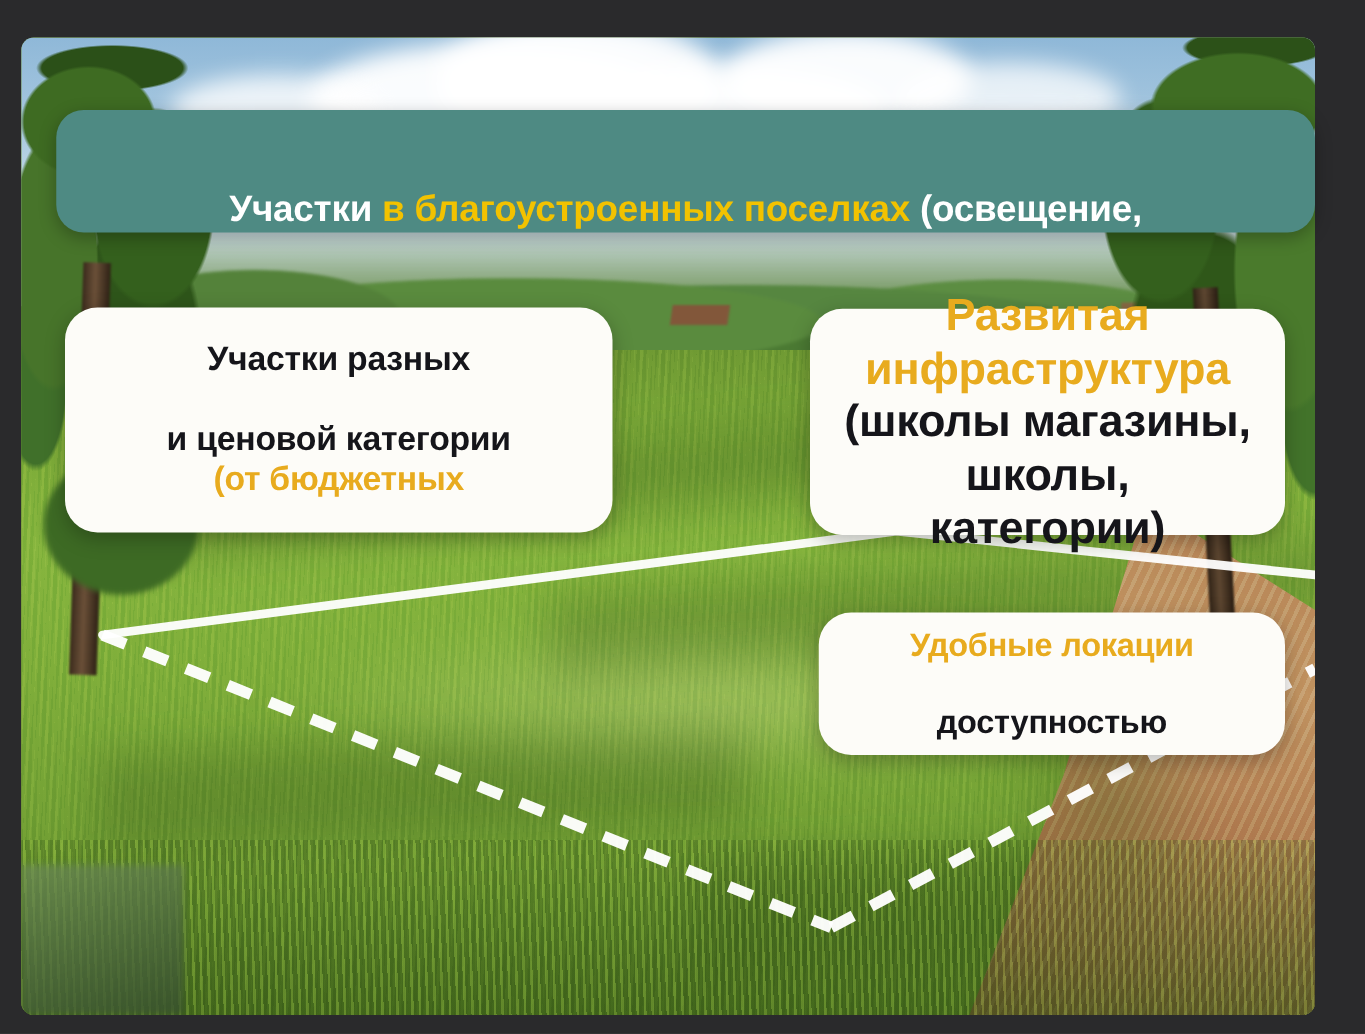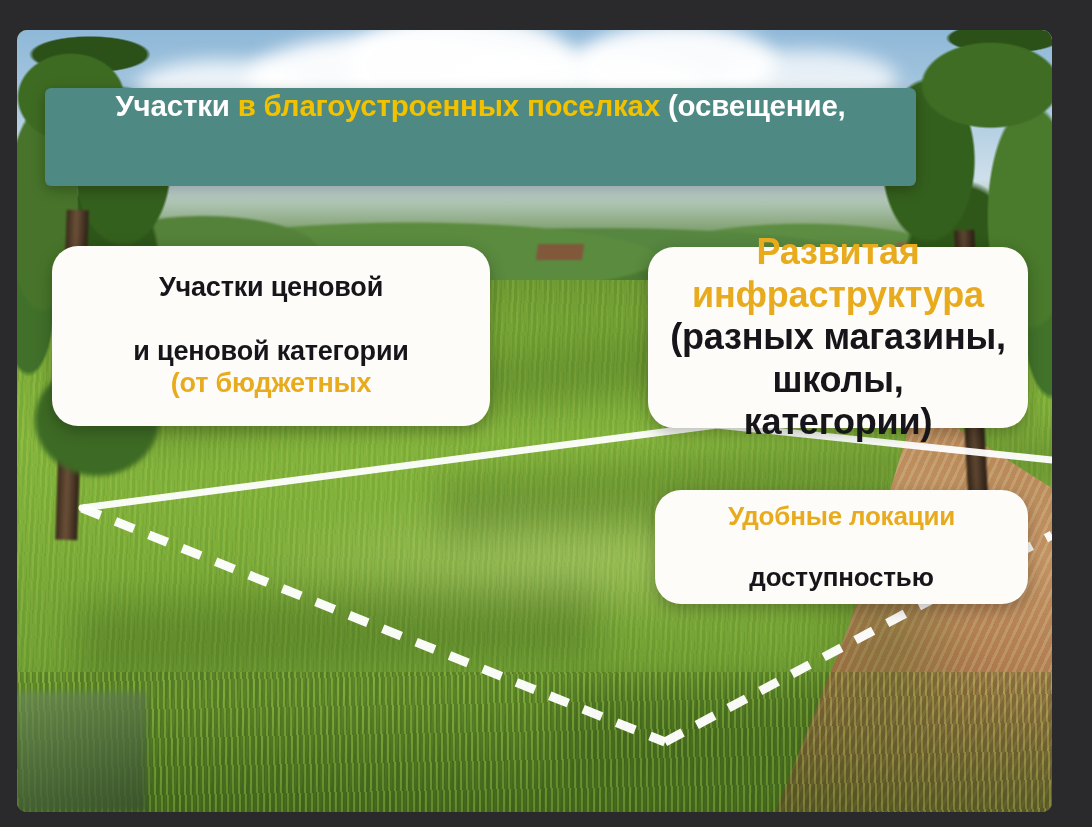--- a/index.html
+++ b/index.html
@@ -147,24 +147,24 @@
   .water{
     position:absolute;left:0;bottom:0;width:130px;height:120px;
     background:linear-gradient(160deg,rgba(110,140,90,.7),rgba(55,80,45,.85));
     filter:blur(3px);
   }
   
   .plot{position:absolute;left:0;top:0;width:1035px;height:782px;pointer-events:none;}
 
   
   .banner{
-    position:absolute;left:45px;top:88px;width:871px;height:98px;
-    background:#4e8a83;border-radius:6px;
+    position:absolute;left:45px;top:88px;width:1007px;height:98px;
+    background:#4e8a83;border-radius:22px;
     box-shadow:0 4px 14px rgba(0,0,0,.28);
-    display:flex;align-items:flex-start;justify-content:center;
+    display:flex;align-items:flex-end;justify-content:center;
     text-align:center;padding:0 14px;box-sizing:border-box;
   }
   .banner-text{
     color:#ffffff;font-weight:700;font-size:29.5px;line-height:1.22;
     letter-spacing:-.2px;
   }
   .hl-y{color:#f2c200;}
   
   .card{
     position:absolute;background:#fdfcf8;border-radius:26px;
@@ -235,32 +235,32 @@
   </div>
 
   <div class="banner">
     <div class="banner-text">
       <span>Участки </span><span class="hl-y">в благоустроенных поселках</span><span> (освещение,</span><br>
     </div>
   </div>
 
   <div class="card card-left">
     <div class="card-text">
-      <span>Участки ценовой</span><br>
+      <span>Участки разных</span><br>
       <br>
       <span>и ценовой категории</span><br>
       <span class="acc">(от бюджетных</span><br>
     </div>
   </div>
 
   <div class="card card-right">
     <div class="card-text">
       <span class="acc">Развитая</span><br>
       <span class="acc">инфраструктура</span><br>
-      <span>(разных магазины,</span><br>
+      <span>(школы магазины,</span><br>
       <span>школы,</span><br>
       <span>категории)</span>
     </div>
   </div>
 
   <div class="card card-bottom">
     <div class="card-text">
       <span class="acc">Удобные локации</span><br>
       <br>
       <span>доступностью</span>

